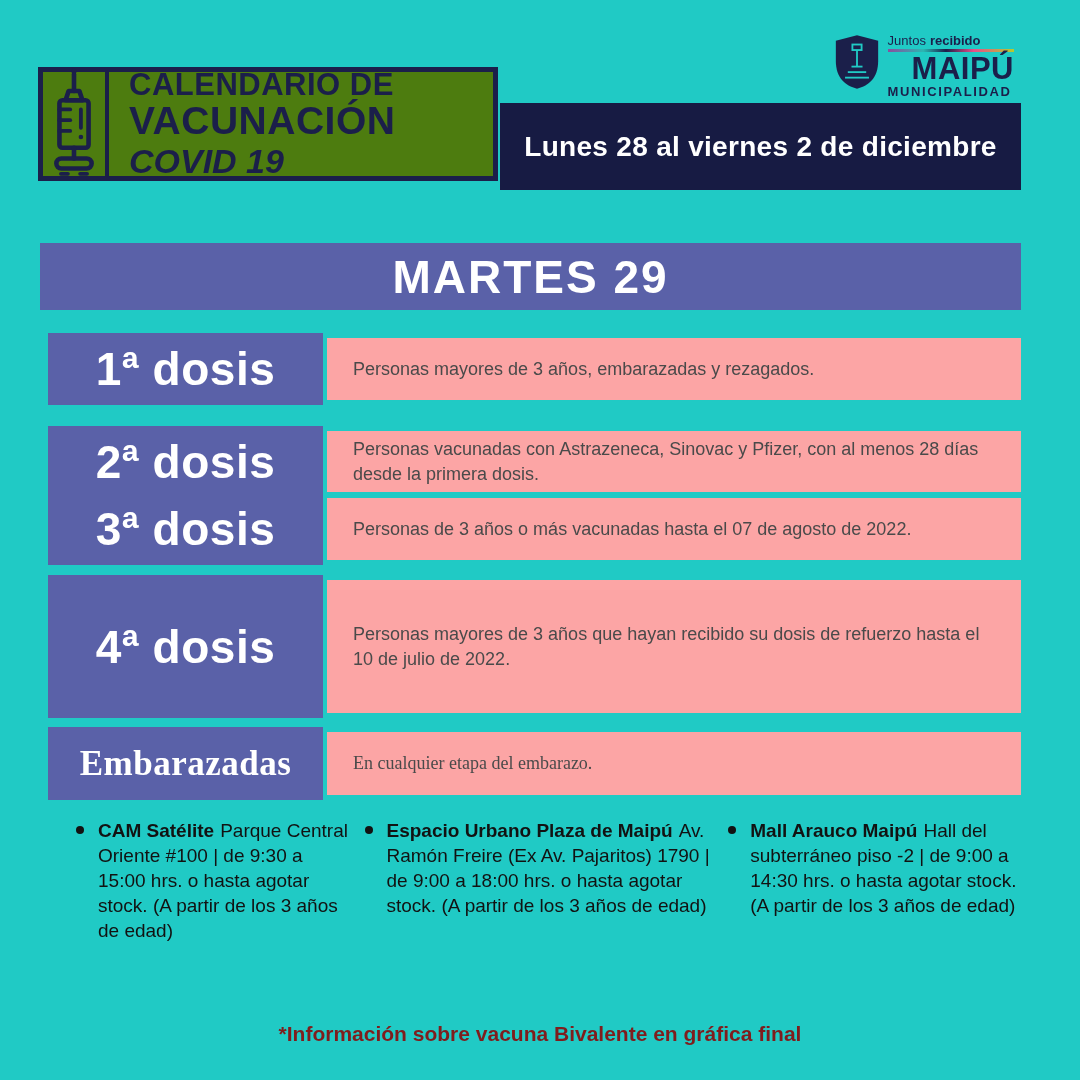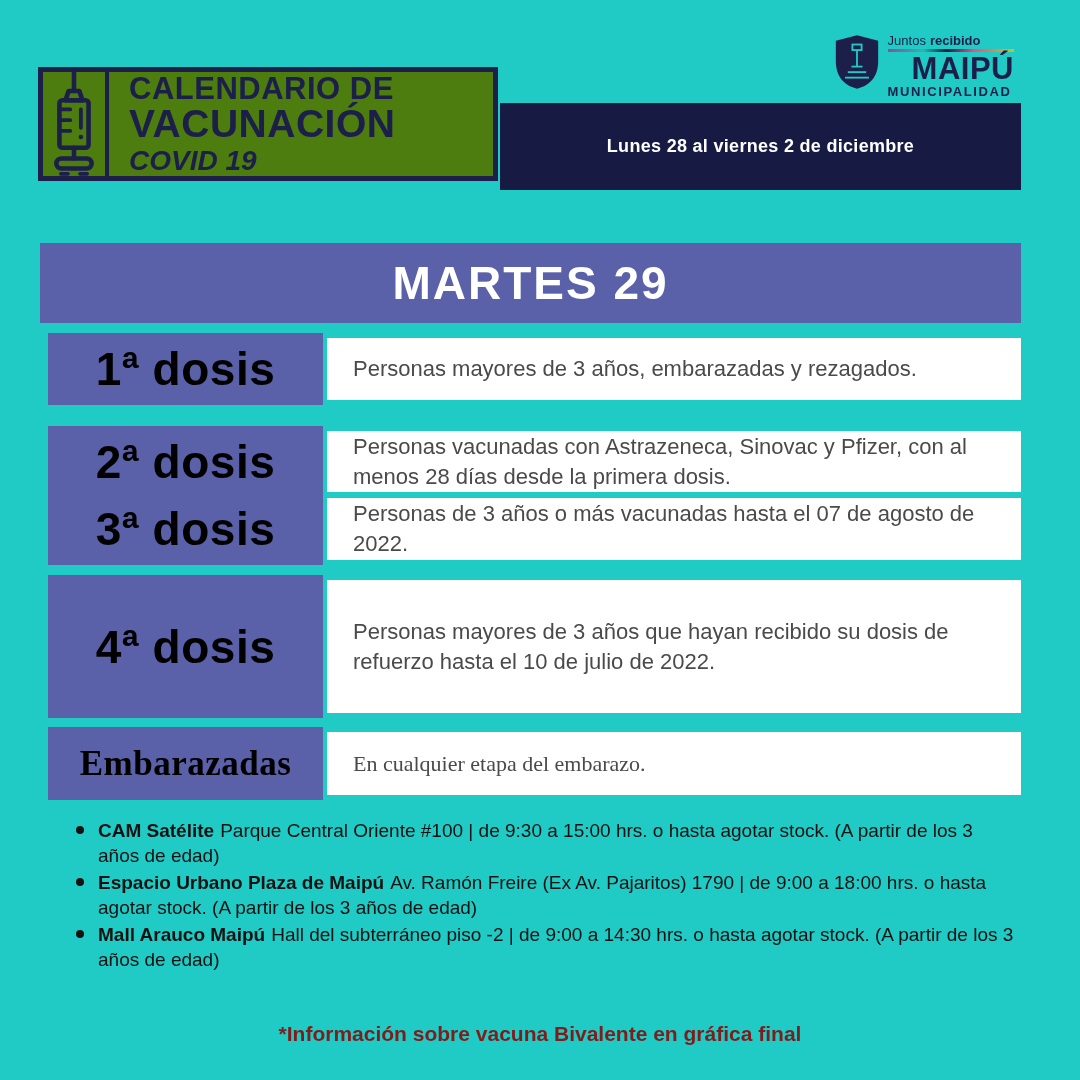--- a/index.html
+++ b/index.html
@@ -21,73 +21,73 @@
   .title-icon-cell{
     width:62px;display:flex;align-items:center;justify-content:center;
     border-right:4px solid #1b1f4a;flex:none;
   }
   .title-text-cell{
     flex:1;display:flex;flex-direction:column;justify-content:center;
     padding-left:20px;color:#1b1f4a;line-height:1.02;
   }
   .title-line1{font-size:31px;font-weight:800;letter-spacing:.5px;}
   .title-line2{font-size:39px;font-weight:800;letter-spacing:.5px;}
-  .title-line3{font-size:28px;font-weight:700;font-style:italic;margin-top:3px;}
+  .title-line3{font-size:34px;font-weight:700;font-style:italic;margin-top:3px;}
 
   
   .logo{
     position:absolute;top:33px;right:66px;display:flex;align-items:flex-start;gap:8px;z-index:3;
   }
   .logo-texts{display:flex;flex-direction:column;align-items:flex-start;}
   .logo-tagline{font-size:13px;color:#1b1f4a;white-space:nowrap;}
   .logo-tagline .bold{font-weight:800;margin-left:4px;}
   .logo-rainbow{
     width:100%;height:3px;margin:1px 0 0 0;
     background:linear-gradient(90deg,#8a4f9e 0%,#2ab7b2 28%,#1b1f4a 46%,#e84f8a 68%,#b5cc2e 100%);
   }
   .logo-name{font-size:31px;font-weight:900;color:#1b1f4a;letter-spacing:.5px;line-height:1.0;margin-top:1px;margin-left:24px;}
   .logo-sub{font-size:13px;font-weight:800;color:#1b1f4a;letter-spacing:1.6px;margin-top:0;}
 
   
   .date-banner{
     position:absolute;left:500px;top:103px;width:521px;height:87px;
     background:#171b43;display:flex;align-items:center;justify-content:center;z-index:2;
   }
-  .date-banner span{color:#ffffff;font-size:18px;font-weight:800;letter-spacing:.3px;}
+  .date-banner span{color:#ffffff;font-size:28px;font-weight:800;letter-spacing:.3px;}
 
   
   .day-banner{
-    position:absolute;left:40px;top:243px;width:981px;height:80px;
+    position:absolute;left:40px;top:243px;width:981px;height:67px;
     background:#5a61a8;display:flex;align-items:center;justify-content:center;
   }
   .day-banner span{color:#ffffff;font-size:46px;font-weight:800;letter-spacing:2px;}
 
   
   .row{position:absolute;left:48px;width:973px;display:flex;}
   .row-label{
-    width:275px;flex:none;background:#5a61a8;color:#000000;
+    width:275px;flex:none;background:#5a61a8;color:#ffffff;
     display:flex;align-items:center;justify-content:center;
     font-weight:800;font-size:46px;letter-spacing:.5px;
   }
   .row-label.small{font-size:35px;}
   .row-desc{
-    flex:1;background:#ffffff;margin:5px 0 5px 4px;
+    flex:1;background:#fca5a5;margin:5px 0 5px 4px;
     display:flex;align-items:center;
-    padding:0 24px 0 26px;color:#4a4a4a;font-size:22px;line-height:1.35;
+    padding:0 24px 0 26px;color:#4a4a4a;font-size:18px;line-height:1.35;
   }
   .row1{top:333px;height:72px;}
   .row2{top:426px;height:71px;}
   .row3{top:493px;height:72px;justify-content:space-between;}
   .row4{top:575px;height:143px;}
   .row5{top:727px;height:73px;font-family:Liberation Serif, serif;}
 
   
   .locations{
     position:absolute;left:68px;top:818px;width:950px;
-    display:flex;flex-direction:column;gap:2px;
+    display:flex;flex-direction:row;gap:2px;
     color:#121212;font-size:19px;line-height:1.32;
   }
   .loc-item{display:flex;align-items:flex-start;}
   .loc-bullet{
     width:8px;height:8px;border-radius:50%;background:#121212;
     flex:none;margin:8px 14px 0 8px;
   }
   .loc-text{flex:1;}
   .loc-name{font-weight:800;margin-right:6px;}
 

